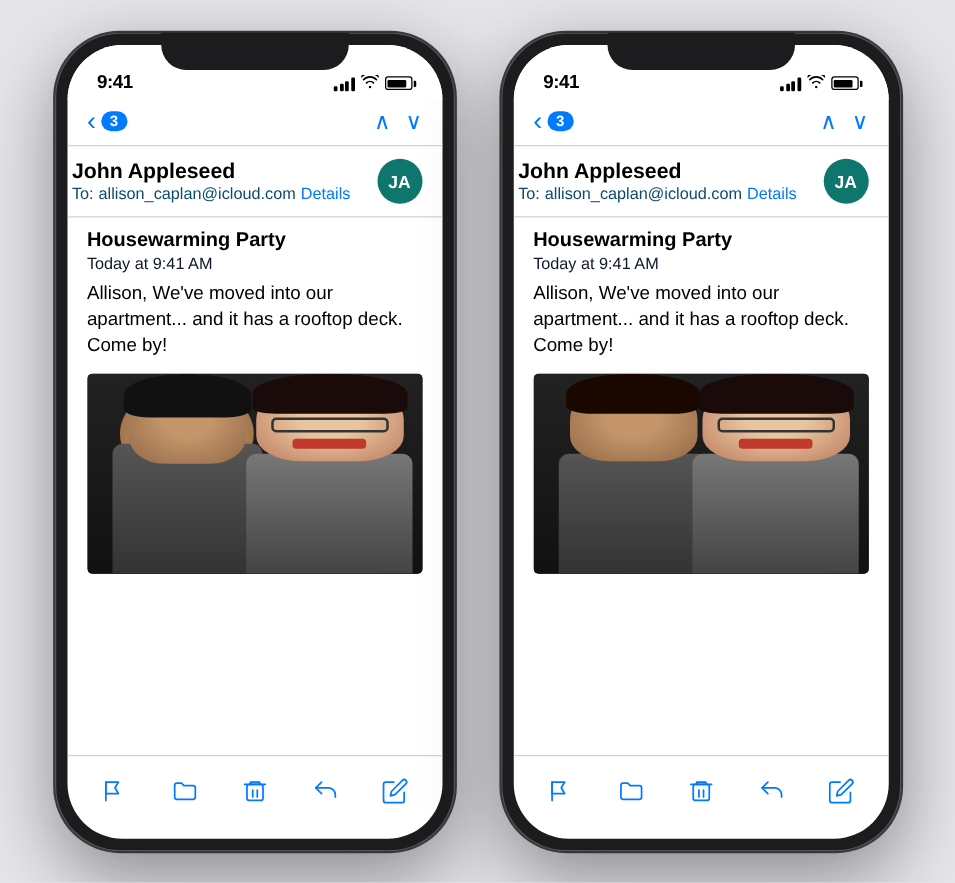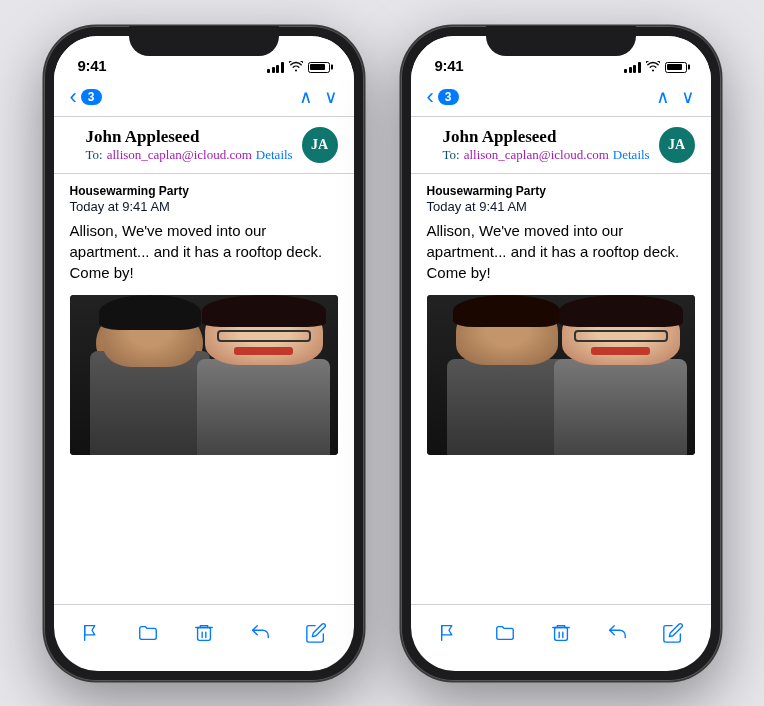--- a/index.html
+++ b/index.html
@@ -153,24 +153,23 @@
       display: flex;
       align-items: center;
       gap: 12px;
     }
     .nav-arrow {
       color: #007aff;
       font-size: 18px;
     }
     
     .email-header {
-      padding: 10px 16px 8px 32px;
+      padding: 10px 16px 8px 4px;
       border-bottom: 0.5px solid #d1d1d6;
       flex-shrink: 0;
-      font-family: Liberation Serif, serif;
     }
     .sender-row {
       display: flex;
       align-items: center;
       justify-content: space-between;
       margin-bottom: 2px;
     }
     .sender-name {
       font-size: 17px;
       font-weight: 600;
@@ -189,33 +188,33 @@
       font-weight: 600;
     }
     .to-row {
       display: flex;
       align-items: center;
       gap: 4px;
       font-size: 13px;
       color: #8e8e93;
     }
     .to-label { color: #0c4a6e; }
-    .to-email { color: #a21caf; }
+    .to-email { color: #0c4a6e; }
     .details-link {
       color: #007aff;
       font-size: 13px;
     }
     
     .email-content {
       flex: 1;
       overflow-y: auto;
       padding: 10px 16px 0 16px;
     }
     .email-subject {
-      font-size: 12px;
+      font-size: 16px;
       font-weight: 600;
       color: #000;
       margin-bottom: 1px;
     }
     .email-date {
       font-size: 13px;
       color: #0f172a;
       margin-bottom: 6px;
     }
     .email-body {

